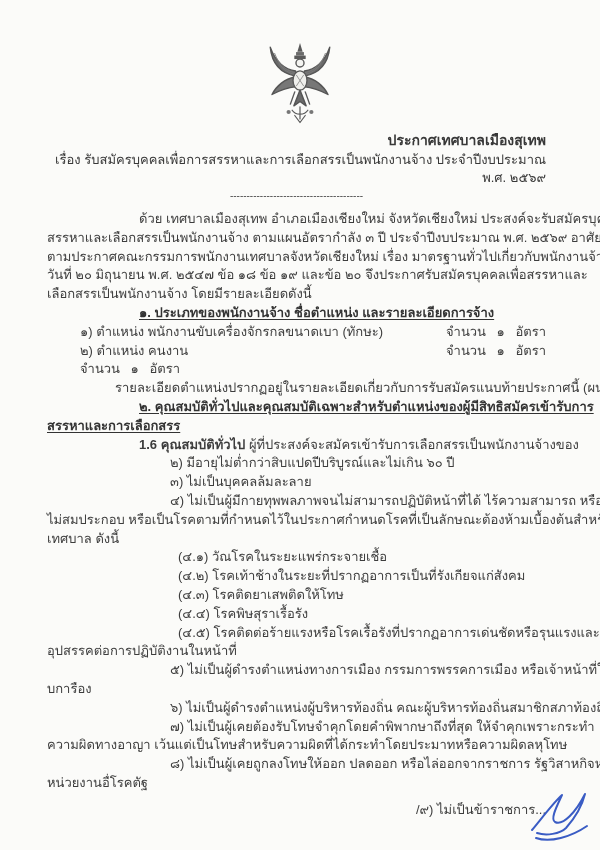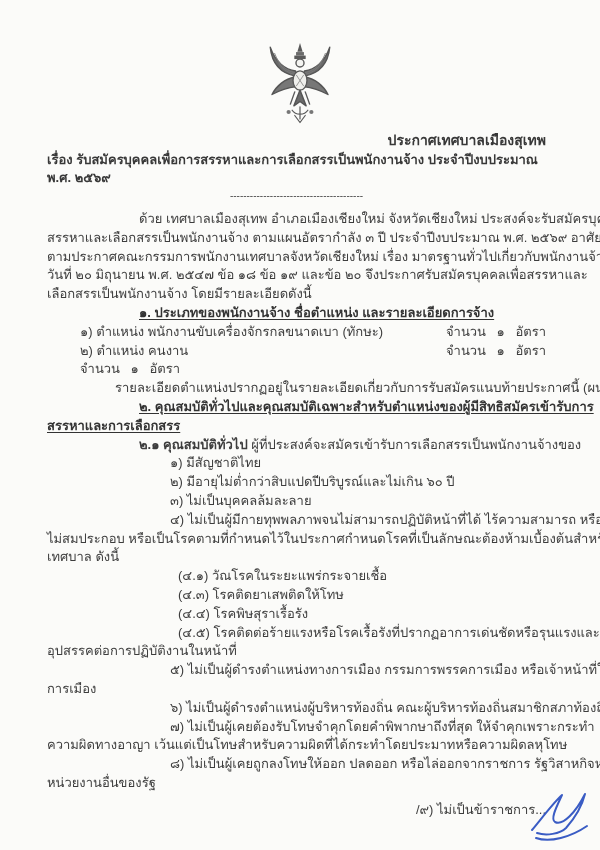--- a/index.html
+++ b/index.html
@@ -6,21 +6,21 @@
   .page {
     position:relative; width:600px; height:850px; margin:0 auto;
     background:#fbfbf9; overflow:hidden;
     font-family:"Liberation Sans","DejaVu Sans",sans-serif;
     color:#3d3d3d;
   }
   .content { padding:0 54px 0 47px; }
   .emblem-wrap { padding-top:42px; display:flex; justify-content:center; }
   .emblem-wrap svg { width:88px; height:84px; }
   .doc-title { text-align:right; font-weight:bold; font-size:14px; margin-top:5px; line-height:18px; color:#383838; }
-  .doc-subject { text-align:left; font-weight:bold; font-size:13px; margin-top:2px; line-height:18px; color:#383838; }
+  .doc-subject { text-align:right; font-weight:normal; font-size:13px; margin-top:2px; line-height:18px; color:#383838; }
   .doc-divider { text-align:center; font-size:10px; line-height:12px; margin:3px 0 8px; color:#4a4a4a; letter-spacing:0px; }
   .line { font-size:13px; line-height:18.8px; white-space:nowrap; }
   .para   { padding-left:92px; }
   .flush  { padding-left:0; }
   .heading { padding-left:92px; font-weight:bold; color:#333; }
   .heading-flush { padding-left:0; font-weight:bold; color:#333; }
   .heading > .txt, .heading-flush > .txt { text-decoration:underline; text-underline-offset:2px; }
   .pos    { padding-left:33px; display:flex; justify-content:space-between; }
   .pos .right-col { word-spacing:7px; }
   .detail { padding-left:68px; }
@@ -84,39 +84,39 @@
         <div class="line pos">
           <span class="txt">๒) ตำแหน่ง คนงาน</span>
           <span class="right-col">จำนวน ๑ อัตรา</span>
         </div>
         <div class="line pos">
           <span class="right-col">จำนวน ๑ อัตรา</span>
         </div>
         <div class="line detail"><span class="txt">รายละเอียดตำแหน่งปรากฏอยู่ในรายละเอียดเกี่ยวกับการรับสมัครแนบท้ายประกาศนี้  (ผนวก ก)</span></div>
         <div class="line heading"><span class="txt">๒. คุณสมบัติทั่วไปและคุณสมบัติเฉพาะสำหรับตำแหน่งของผู้มีสิทธิสมัครเข้ารับการ</span></div>
         <div class="line heading-flush"><span class="txt">สรรหาและการเลือกสรร</span></div>
-        <div class="line para"><span class="bold">๒.๑ คุณสมบัติทั่วไป</span><span class="txt"> ผู้ที่ประสงค์จะสมัครเข้ารับการเลือกสรรเป็นพนักงานจ้างของ</span></div>
-        <div class="line item"><span class="txt">๑) มีสัญชาติไทย</span></div>
+        <div class="line para"><span class="bold">1.6 คุณสมบัติทั่วไป</span><span class="txt"> ผู้ที่ประสงค์จะสมัครเข้ารับการเลือกสรรเป็นพนักงานจ้างของ</span></div>
         <div class="line item"><span class="txt">๒) มีอายุไม่ต่ำกว่าสิบแปดปีบริบูรณ์และไม่เกิน ๖๐ ปี</span></div>
         <div class="line item"><span class="txt">๓) ไม่เป็นบุคคลล้มละลาย</span></div>
         <div class="line item"><span class="txt">๔) ไม่เป็นผู้มีกายทุพพลภาพจนไม่สามารถปฏิบัติหน้าที่ได้ ไร้ความสามารถ หรือ จิตฟั่นเฟือน</span></div>
         <div class="line flush"><span class="txt">ไม่สมประกอบ หรือเป็นโรคตามที่กำหนดไว้ในประกาศกำหนดโรคที่เป็นลักษณะต้องห้ามเบื้องต้นสำหรับพนักงาน</span></div>
         <div class="line flush"><span class="txt">เทศบาล ดังนี้</span></div>
         <div class="line subitem"><span class="txt">(๔.๑) วัณโรคในระยะแพร่กระจายเชื้อ</span></div>
+        <div class="line subitem"><span class="txt">(๔.๒) โรคเท้าช้างในระยะที่ปรากฏอาการเป็นที่รังเกียจแก่สังคม</span></div>
         <div class="line subitem"><span class="txt">(๔.๓) โรคติดยาเสพติดให้โทษ</span></div>
         <div class="line subitem"><span class="txt">(๔.๔) โรคพิษสุราเรื้อรัง</span></div>
         <div class="line subitem"><span class="txt">(๔.๕) โรคติดต่อร้ายแรงหรือโรคเรื้อรังที่ปรากฏอาการเด่นชัดหรือรุนแรงและเป็น</span></div>
         <div class="line flush"><span class="txt">อุปสรรคต่อการปฏิบัติงานในหน้าที่</span></div>
         <div class="line item"><span class="txt">๕) ไม่เป็นผู้ดำรงตำแหน่งทางการเมือง กรรมการพรรคการเมือง หรือเจ้าหน้าที่ในพรรค</span></div>
-        <div class="line flush"><span class="txt">การเมือง</span></div>
+        <div class="line flush"><span class="txt">บการือง</span></div>
         <div class="line item"><span class="txt">๖) ไม่เป็นผู้ดำรงตำแหน่งผู้บริหารท้องถิ่น คณะผู้บริหารท้องถิ่นสมาชิกสภาท้องถิ่น</span></div>
         <div class="line item"><span class="txt">๗) ไม่เป็นผู้เคยต้องรับโทษจำคุกโดยคำพิพากษาถึงที่สุด ให้จำคุกเพราะกระทำ</span></div>
         <div class="line flush"><span class="txt">ความผิดทางอาญา เว้นแต่เป็นโทษสำหรับความผิดที่ได้กระทำโดยประมาทหรือความผิดลหุโทษ</span></div>
         <div class="line item"><span class="txt">๘) ไม่เป็นผู้เคยถูกลงโทษให้ออก ปลดออก หรือไล่ออกจากราชการ รัฐวิสาหกิจหรือ</span></div>
-        <div class="line flush"><span class="txt">หน่วยงานอื่นของรัฐ</span></div>
+        <div class="line flush"><span class="txt">หน่วยงานอื่โรคตัฐ</span></div>
         <div class="line cont"><span class="txt">/๙) ไม่เป็นข้าราชการ...</span></div>
       </div>
   </div>
 
   <svg class="signature" viewBox="0 0 72 58" fill="none" stroke="#3a5cc4" stroke-width="2" stroke-linecap="round" stroke-linejoin="round">
     <path d="M8,44 C18,32 30,16 38,9 C33,20 26,33 31,36 C39,40 52,26 61,8 C58,20 50,33 42,42 C36,48 22,50 13,47"></path>
     <path d="M12,52 C26,57 47,51 63,40"></path>
   </svg>
 
 </div>

